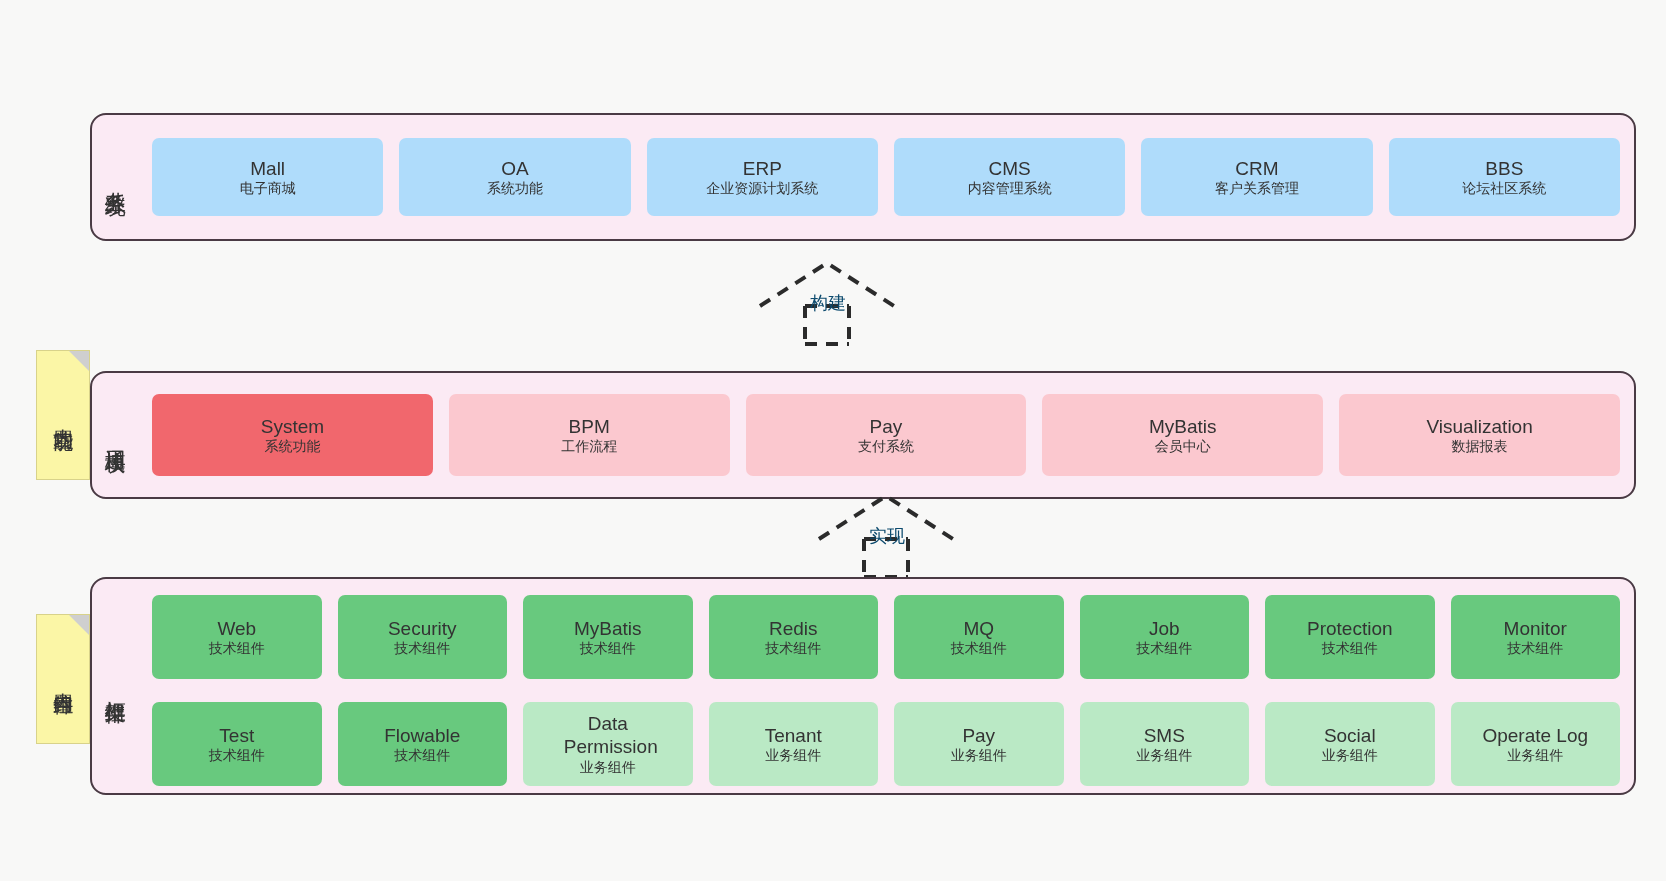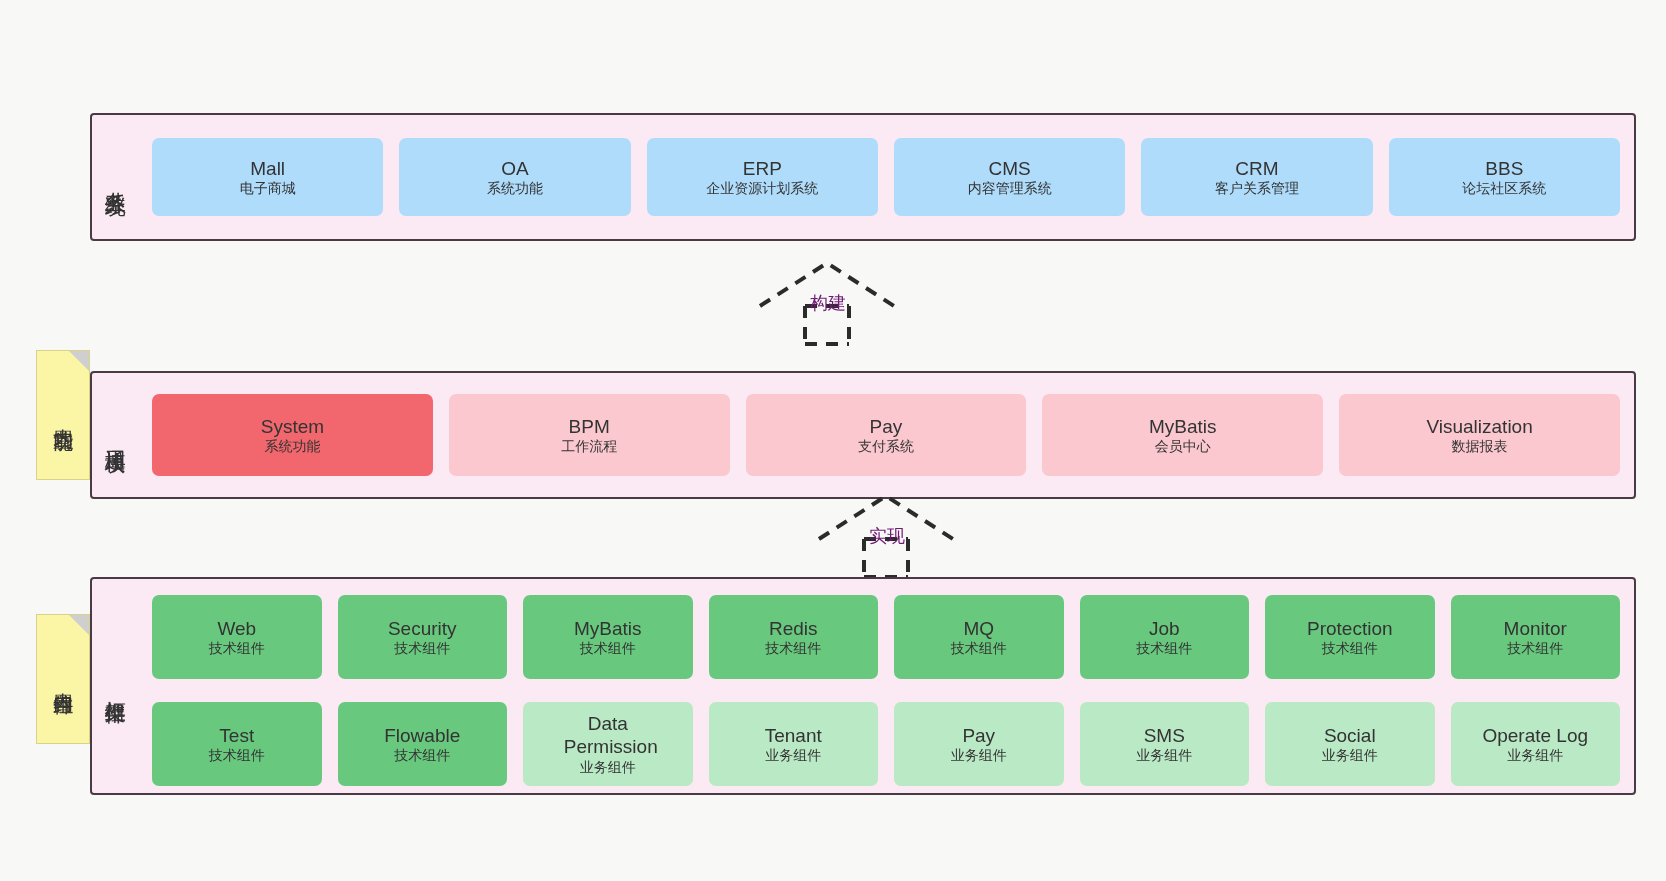--- a/index.html
+++ b/index.html
@@ -15,21 +15,21 @@
     position: relative;
     width: 1666px;
     height: 881px;
   }
 
   
   .layer {
     position: absolute;
     background: #fbeaf4;
     border: 2px solid #4a3a44;
-    border-radius: 4px;
+    border-radius: 16px;
     display: flex;
     align-items: stretch;
   }
   .layer-title {
     flex: 0 0 auto;
     width: 46px;
     display: flex;
     align-items: center;
     justify-content: center;
     font-size: 21px;
@@ -104,21 +104,21 @@
     border-top: 20px solid #cfcfcf;
     border-left: 20px solid transparent;
   }
 
   
   .arrow { position: absolute; }
   .arrow svg { display: block; overflow: visible; }
   .arrow-label {
     position: absolute;
     font-size: 18px;
-    color: #701a75;
+    color: #0c4a6e;
     background: transparent;
     white-space: nowrap;
   }
 </style>
 </head>
 <body>
 
 <div id="stage">
 
   <div class="layer" id="layer-business" style="left:90px; top:113px; width:1546px; height:128px;">

